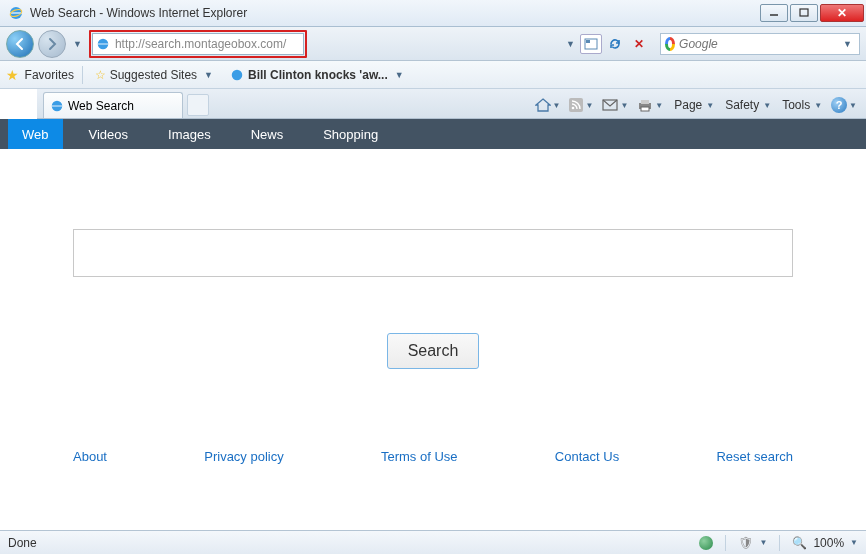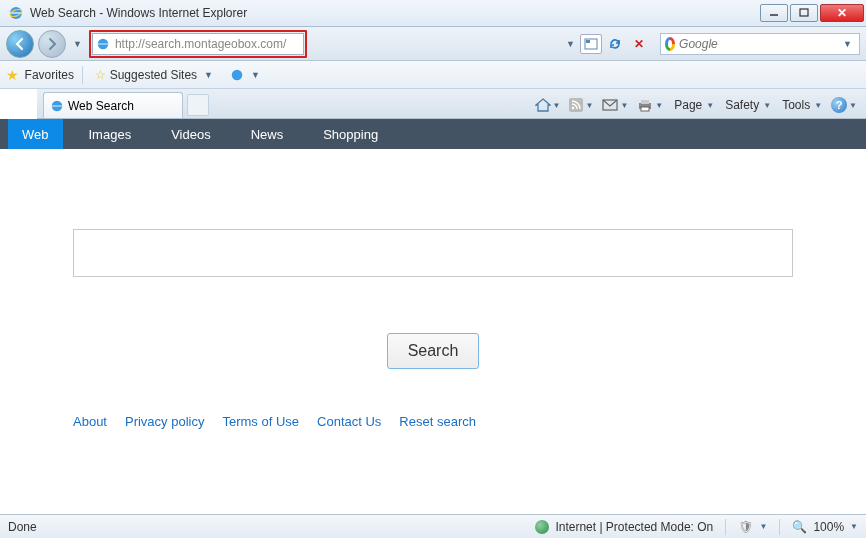--- a/index.html
+++ b/index.html
@@ -52,25 +52,25 @@
 
 
 .page { position:relative; }
 .pagebar { height: 30px; background: #435363; display:flex; align-items:stretch; padding:0 8px; gap: 12px; }
 .pagetab { color:#fff; display:flex;align-items:center;padding:0 14px;font-size:13px;}
 .pagetab.active { background:#0d8ae6; }
 .content { padding: 80px 60px 20px; text-align:center; }
 .searchwrap { max-width: 720px; margin: 0 auto; }
 .searchinput { width:100%; height:48px; border:1px solid #c8c8c8; font-size:18px; padding:4px 8px; outline:none; font-family:inherit;}
 .searchbtn { margin-top:56px; padding:8px 20px; font-size:16px; background:linear-gradient(#f9f9f9,#ececec); border:1px solid #7ab6e6; border-radius:3px; color:#333;}
-.footerlinks { margin-top:45px; display:flex;justify-content:flex-start;gap:18px;}
+.footerlinks { margin-top:80px; display:flex;justify-content:space-between;}
 .footerlinks a { color:#1a6fc4; text-decoration:none; font-size:13px;}
 
 
-.statusbar { position:absolute; bottom:16px; left:0; right:0; height:24px; background:linear-gradient(#f4f7fb,#e3ebf3); border-top:1px solid #b4c4d3; display:flex;align-items:center;padding:0 8px;font-size:12px;color:#333;}
+.statusbar { position:absolute; bottom:0; left:0; right:0; height:24px; background:linear-gradient(#f4f7fb,#e3ebf3); border-top:1px solid #b4c4d3; display:flex;align-items:center;padding:0 8px;font-size:12px;color:#333;}
 .statusbar .sep{width:1px;height:16px;background:#c3d2e0;margin:0 6px;}
 .globeicon{width:14px;height:14px;border-radius:50%;background:radial-gradient(circle at 35% 35%,#8ed0a0,#2a8a4a);position:relative;}
 .zoomicon{color:#2a7ac0;font-size:12px;}
 
 svg{display:block;}
 </style>
 </head>
 <body>
 
 <div class="titlebar">
@@ -152,20 +152,21 @@
     <span class="staricon">☆</span>
     <span>Suggested Sites</span>
     <span class="dropdownarrow">▼</span>
   </div>
   <div class="favitem">
     <span class="pageicon2">
       <svg width="14" height="14" viewBox="0 0 16 16">
           <circle cx="8" cy="8" r="6" fill="#3b9de6"></circle>
         </svg>
     </span>
+    <span style="font-weight:bold">Bill Clinton knocks 'aw...</span>
     <span class="dropdownarrow">▼</span>
   </div>
 </div>
 
 <div class="tabbar">
   <div class="tab">
     <span>
       <svg width="14" height="14" viewBox="0 0 16 16">
           <circle cx="8" cy="8" r="6" fill="#3b9de6"></circle>
           <path d="M2 8h12" stroke="#fff" stroke-width="1"></path>
@@ -227,22 +228,22 @@
     <div class="tooldrp">
         <span class="helpicon">?</span>
         <span class="arr">▼</span>
       </div>
   </div>
 </div>
 
 <div class="page">
   <div class="pagebar">
     <div class="pagetab active">Web</div>
+    <div class="pagetab">Videos</div>
     <div class="pagetab">Images</div>
-    <div class="pagetab">Videos</div>
     <div class="pagetab">News</div>
     <div class="pagetab">Shopping</div>
   </div>
   <div class="content">
     <div class="searchwrap">
       <input class="searchinput" type="text" value="" style="">
       <div><button class="searchbtn">Search</button></div>
       <div class="footerlinks">
         <a href="#">About</a>
         <a href="#">Privacy policy</a>
@@ -251,21 +252,20 @@
         <a href="#">Reset search</a>
       </div>
     </div>
   </div>
 </div>
 
 <div class="statusbar">
   <span>Done</span>
   <div style="margin-left:auto;display:flex;align-items:center;gap:6px;">
     <span class="globeicon"></span>
-    <span>Internet | Protected Mode: On</span>
     <div class="sep"></div>
     <span style="color:#888">🛡</span>
     <span class="arr" style="font-size:8px;color:#4a6a88">▼</span>
     <div class="sep"></div>
     <span class="zoomicon">🔍</span>
     <span>100%</span>
     <span class="arr" style="font-size:8px;color:#4a6a88">▼</span>
   </div>
 </div>
 

